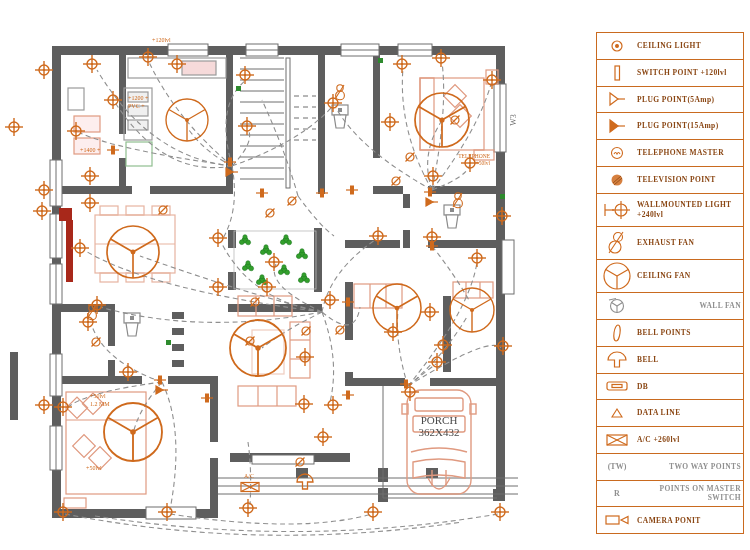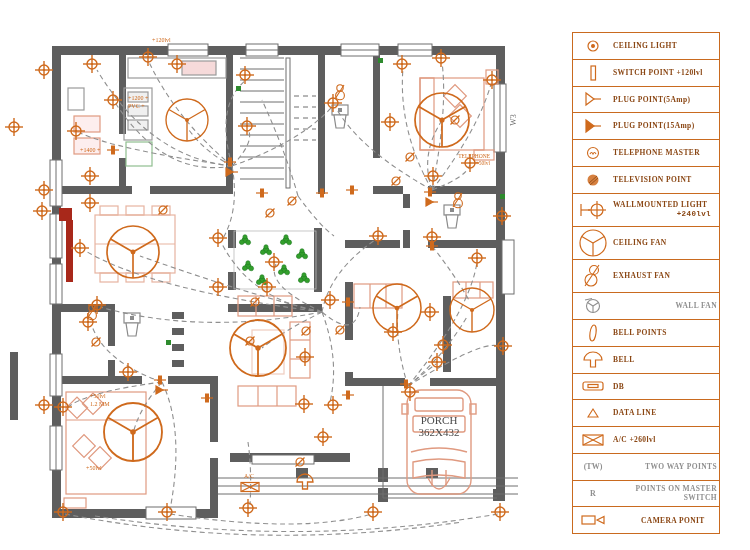--- a/index.html
+++ b/index.html
@@ -1,29 +1,29 @@
 <!DOCTYPE html>
 <html><head>
 <meta charset="utf-8">
 <style>
   html,body{margin:0;padding:0;background:#fff;}
   .stage{position:relative;width:750px;height:550px;background:#ffffff;overflow:hidden;
          font-family:"Liberation Serif", serif;}
   svg text{font-family:"Liberation Serif", serif;}
   .plan{position:absolute;left:0;top:0;}
   
-  .legend{position:absolute;left:572px;top:32px;width:146px;height:500px;
+  .legend{position:absolute;left:596px;top:32px;width:146px;height:500px;
           border:1px solid #c96a1f;display:flex;flex-direction:column;background:#fff;}
   .lrow{display:flex;align-items:center;flex:1;border-bottom:1px solid #c96a1f;min-height:0;}
-  .lrow:last-child{border-bottom:none;gap:28px;}
+  .lrow:last-child{border-bottom:none;}
   .lrow.tall{flex:1.25;}
   .lic{width:40px;display:flex;justify-content:center;align-items:flex-start;flex:none;}
   .llab{flex:1;font-size:7.5px;letter-spacing:.4px;color:#8a4613;font-weight:bold;
         line-height:1.25;padding-right:2px;}
-  .llab .sub{display:block;text-align:right;padding-right:6px;font-family:Liberation Mono, monospace;}
+  .llab .sub{display:block;text-align:left;padding-right:6px;}
   .muted .llab{color:#8f8f8f;text-align:right;}
   .symtxt{font-size:8px;font-weight:bold;color:#8a4613;}
   .muted .symtxt{color:#8f8f8f;}
 </style>
 </head>
 <body>
 
 <div class="stage">
 
 <svg class="plan" width="568" height="550" viewBox="0 0 568 550">
@@ -547,43 +547,43 @@
               <line x1="19" y1="1" x2="19" y2="19"></line>
               <line x1="10" y1="10" x2="28" y2="10"></line>
             </g>
           </svg>
     </span>
     <span class="llab"><span>WALLMOUNTED LIGHT</span><span class="sub">+240lvl</span></span>
   </div>
 
   <div class="lrow tall">
     <span class="lic">
+      <svg width="20" height="26" viewBox="0 0 20 26">
+            <g stroke="#cf6a1d" fill="none" stroke-width="1.1">
+              <circle cx="11" cy="7" r="4.5"></circle>
+              <circle cx="8" cy="17" r="6"></circle>
+              <line x1="2" y1="23" x2="16" y2="2"></line>
+            </g>
+          </svg>
+    </span>
+        <span class="llab">EXHAUST FAN</span>
+  </div>
+
+  <div class="lrow tall">
+    <span class="lic">
       <svg width="30" height="30" viewBox="0 0 30 30">
             <g stroke="#cf6a1d" fill="none" stroke-width="1.2">
               <circle cx="15" cy="15" r="13"></circle>
               <line x1="15" y1="15" x2="15" y2="28"></line>
               <line x1="15" y1="15" x2="3.8" y2="8.5"></line>
               <line x1="15" y1="15" x2="26.2" y2="8.5"></line>
             </g>
           </svg>
     </span>
         <span class="llab">CEILING FAN</span>
-  </div>
-
-  <div class="lrow tall">
-    <span class="lic">
-      <svg width="20" height="26" viewBox="0 0 20 26">
-            <g stroke="#cf6a1d" fill="none" stroke-width="1.1">
-              <circle cx="11" cy="7" r="4.5"></circle>
-              <circle cx="8" cy="17" r="6"></circle>
-              <line x1="2" y1="23" x2="16" y2="2"></line>
-            </g>
-          </svg>
-    </span>
-        <span class="llab">EXHAUST FAN</span>
   </div>
 
   <div class="lrow muted">
     <span class="lic">
       <svg width="22" height="18" viewBox="0 0 22 18">
             <g stroke="#8f8f8f" fill="none" stroke-width="1.1">
               <circle cx="11" cy="9" r="6.5"></circle>
               <line x1="11" y1="9" x2="11" y2="15.5"></line>
               <line x1="11" y1="9" x2="5.5" y2="5.5"></line>
               <line x1="11" y1="9" x2="16.5" y2="5.5"></line>

